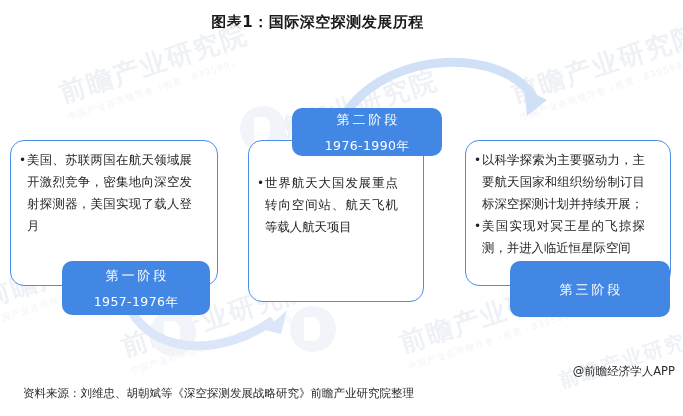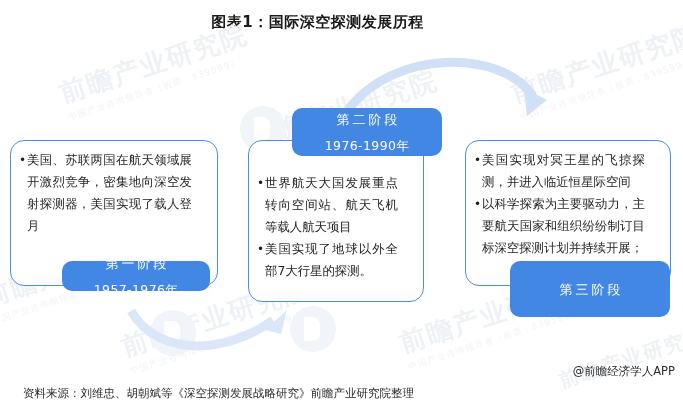--- a/index.html
+++ b/index.html
@@ -157,21 +157,21 @@
     letter-spacing: 3px;
     line-height: 19px;
     padding-left: 3px;
   }
   .stage-label .yr {
     font-size: 12.5px;
     letter-spacing: 0.4px;
     line-height: 19px;
     margin-top: 7px;
   }
-  .label-1 { left: 62px;  top: 261px; width: 148px; height: 30px; }
+  .label-1 { left: 62px;  top: 261px; width: 148px; height: 54px; }
   .label-2 { left: 292px; top: 108px; width: 150px; height: 48px; }
   .label-3 { left: 510px; top: 261px; width: 160px; height: 56px; }
 
   
   .footer-source {
     position: absolute;
     left: 8px;
     top: 386px;
     font-size: 11.5px;
     color: #2b2b2b;
@@ -242,31 +242,30 @@
     <span class="bullet">美国、苏联两国在航天领域展开激烈竞争，密集地向深空发射探测器，美国实现了载人登月</span>
   </div>
   <div class="stage-label label-1">
     <span class="ttl">第一阶段</span>
     <span class="yr">1957-1976年</span>
   </div>
 
   <div class="stage-box box-mid"></div>
   <div class="bullets bl-mid" style="left:248px; top:140px; width:176px;">
     <span class="bullet">世界航天大国发展重点转向空间站、航天飞机等载人航天项目</span>
-    <span class="bullet">美国实现了地球以外全部7大行星的探测。</span>
   </div>
   <div class="stage-label label-2">
     <span class="ttl">第二阶段</span>
     <span class="yr">1976-1990年</span>
   </div>
 
   <div class="stage-box box-right"></div>
   <div class="bullets bl-right" style="left:465px; top:140px; width:206px;">
+    <span class="bullet">以科学探索为主要驱动力，主要航天国家和组织纷纷制订目标深空探测计划并持续开展；</span>
     <span class="bullet">美国实现对冥王星的飞掠探测，并进入临近恒星际空间</span>
-    <span class="bullet">以科学探索为主要驱动力，主要航天国家和组织纷纷制订目标深空探测计划并持续开展；</span>
   </div>
   <div class="stage-label label-3">
     <span class="ttl">第三阶段</span>
   </div>
 
   <div class="footer-source">资料来源：刘维忠、胡朝斌等《深空探测发展战略研究》前瞻产业研究院整理</div>
   <div class="footer-app">@前瞻经济学人APP</div>
 
 </div>
 

